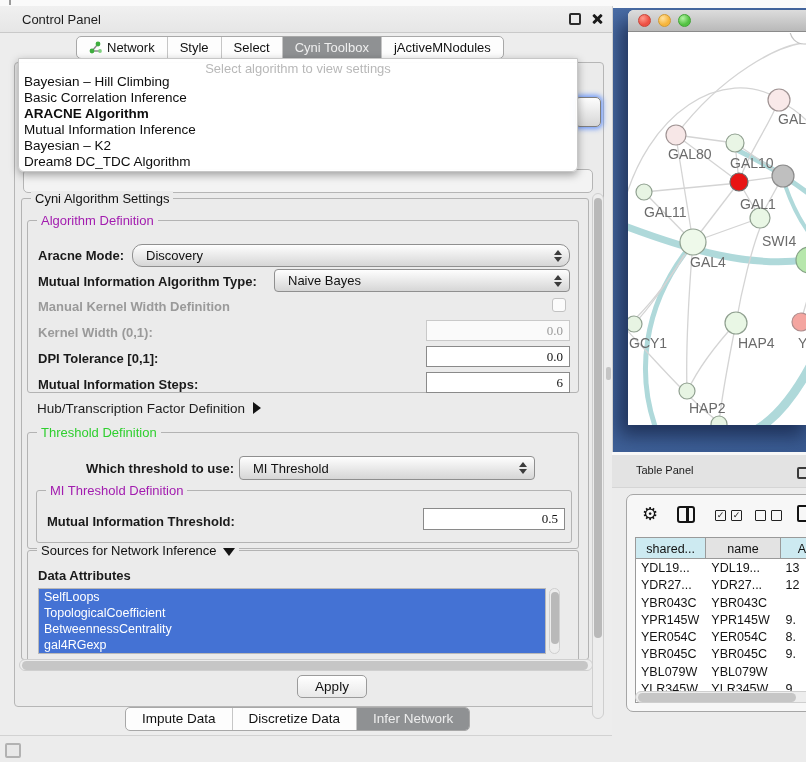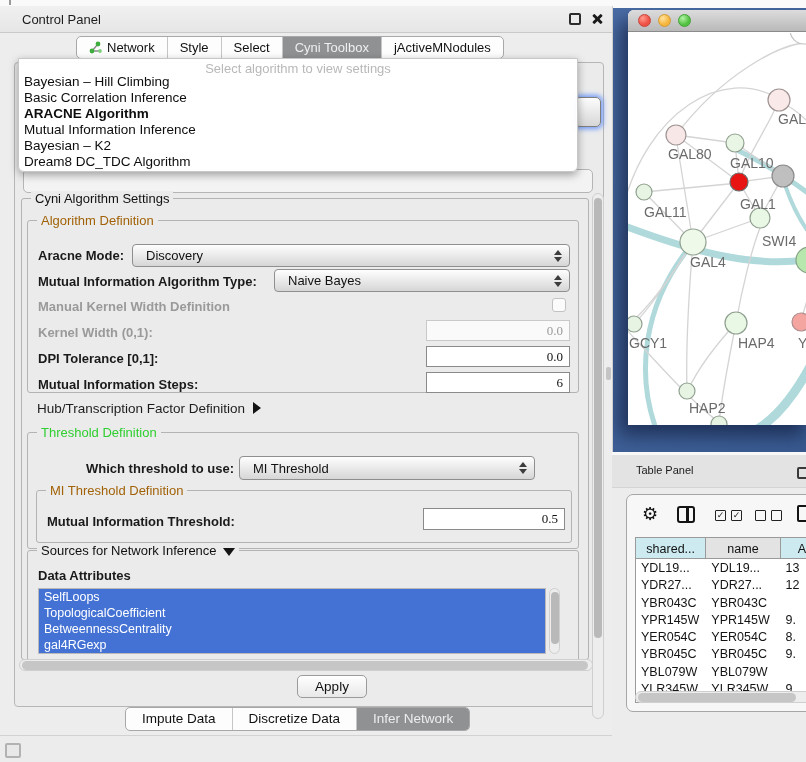--- a/index.html
+++ b/index.html
@@ -43,21 +43,21 @@
   
   .popup { left:18px; top:52px; width:560px; height:114px; background:rgba(255,255,255,.97);
            border:1px solid #c7c7c7; border-radius:0 0 6px 6px; box-shadow:0 3px 8px rgba(0,0,0,.35); z-index:20; }
   .popup-ph { left:0; top:2px; width:100%; text-align:center; font-size:13px; color:#b8b8b8; }
   .popup-item { left:5px; height:16px; font-size:13.5px; color:#0d0d0d; line-height:16px; white-space:nowrap; }
   .popup-item.bold { font-weight:bold; }
 
   
   .grp { border:1px solid #b3b3b3; border-radius:3px; }
   .grp-title { position:absolute; top:-8px; left:9px; background:#ebebeb; padding:0 4px; font-size:13px; color:#111; white-space:nowrap; }
-  .t-blue  { color:#a16207; }
+  .t-blue  { color:#a21caf; }
   .t-green { color:#2fcf2f; }
 
   .lbl  { font-size:13px; font-weight:bold; color:#1a1a1a; white-space:nowrap; }
   .lbl.dis { color:#9a9a9a; }
 
   .combo { border:1px solid #8f8f8f; border-radius:4px; background:linear-gradient(#fefefe,#d6d6d6);
            font-size:13px; color:#111; display:flex; align-items:center; padding-left:13px; }
   .stp { position:absolute; right:7px; top:50%; transform:translateY(-50%); display:flex; flex-direction:column; gap:2px; }
   .stp i { display:block; width:0; height:0; border-left:4px solid transparent; border-right:4px solid transparent; }
   .stp .up { border-bottom:5px solid #3c3c3c; }
@@ -163,21 +163,21 @@
     <div class="abs ghost-combo"></div>
 
     <div class="abs grp" style="left:6px; top:135px; width:568px; height:462px;">
       <span class="grp-title">Cyni Algorithm Settings</span>
     </div>
 
     <div class="abs grp" style="left:12px; top:157px; width:552px; height:173px;">
       <span class="grp-title t-blue">Algorithm Definition</span>
 
       <span class="abs lbl" style="left:10px; top:27px;">Aracne Mode:</span>
-      <div class="abs combo" style="left:104px; top:23px; width:438px; height:23px;">
+      <div class="abs combo" style="left:104px; top:23px; width:438px; height:23px;border-radius:10px;">
         <span>Discovery</span>
         <span class="stp">
             <i class="up"></i>
             <i class="dn"></i>
           </span>
       </div>
 
       <span class="abs lbl" style="left:10px; top:53px;">Mutual Information Algorithm Type:</span>
       <div class="abs combo" style="left:246px; top:48px; width:296px; height:23px;">
         <span>Naive Bayes</span>

